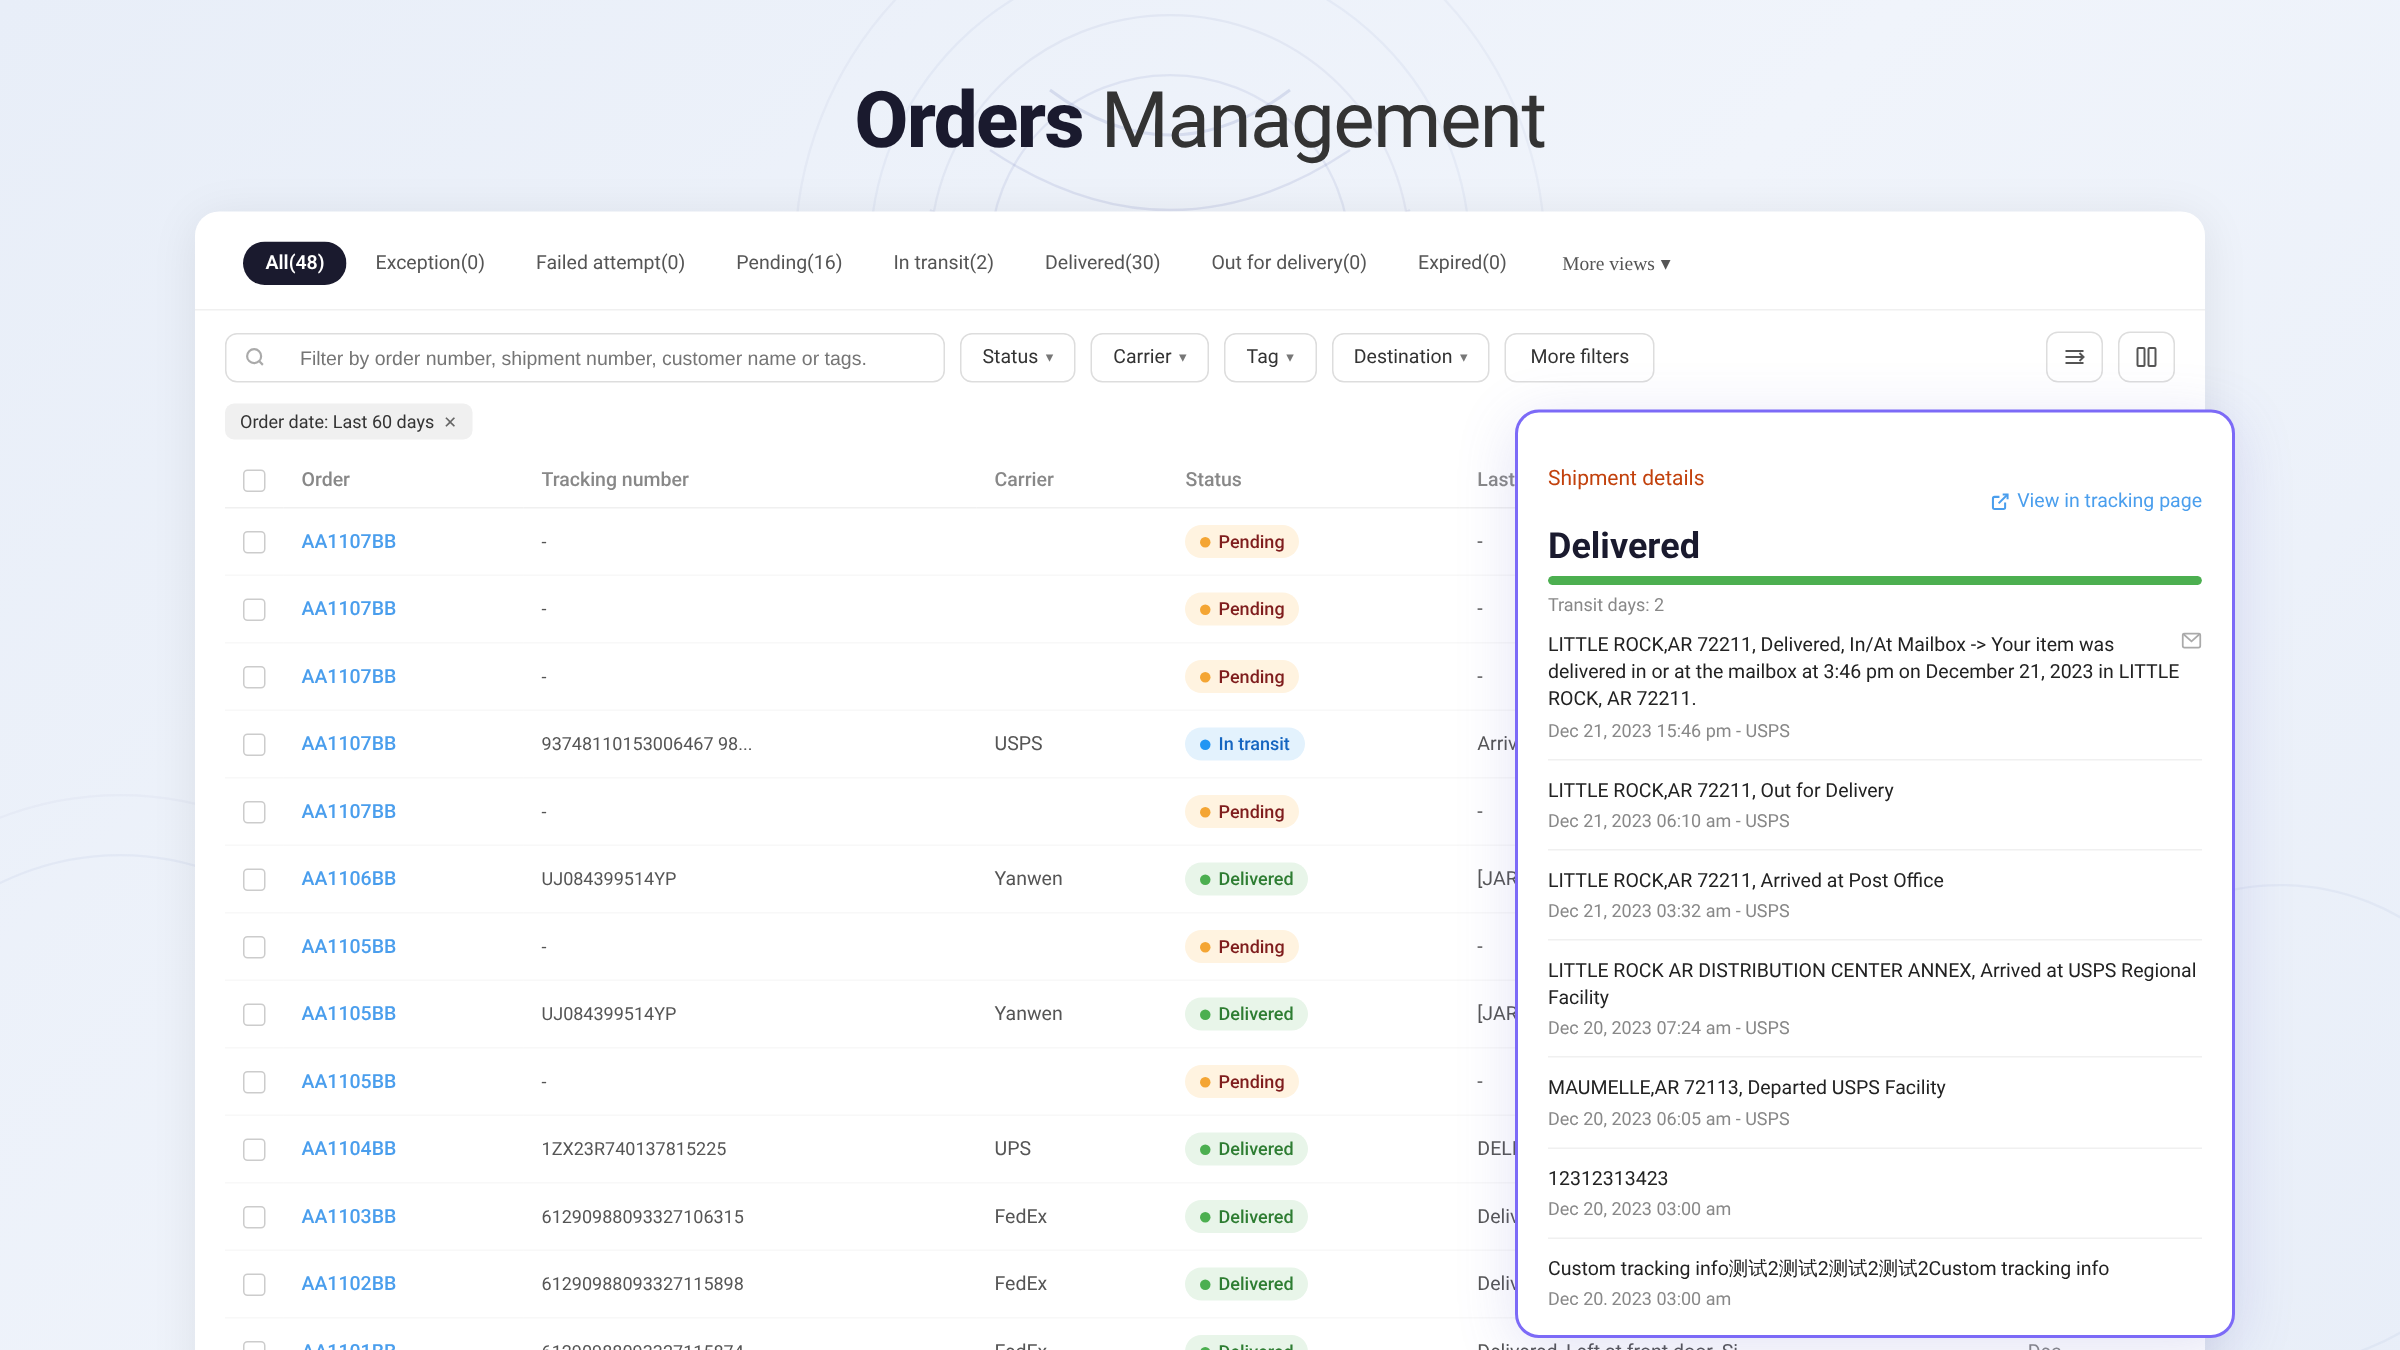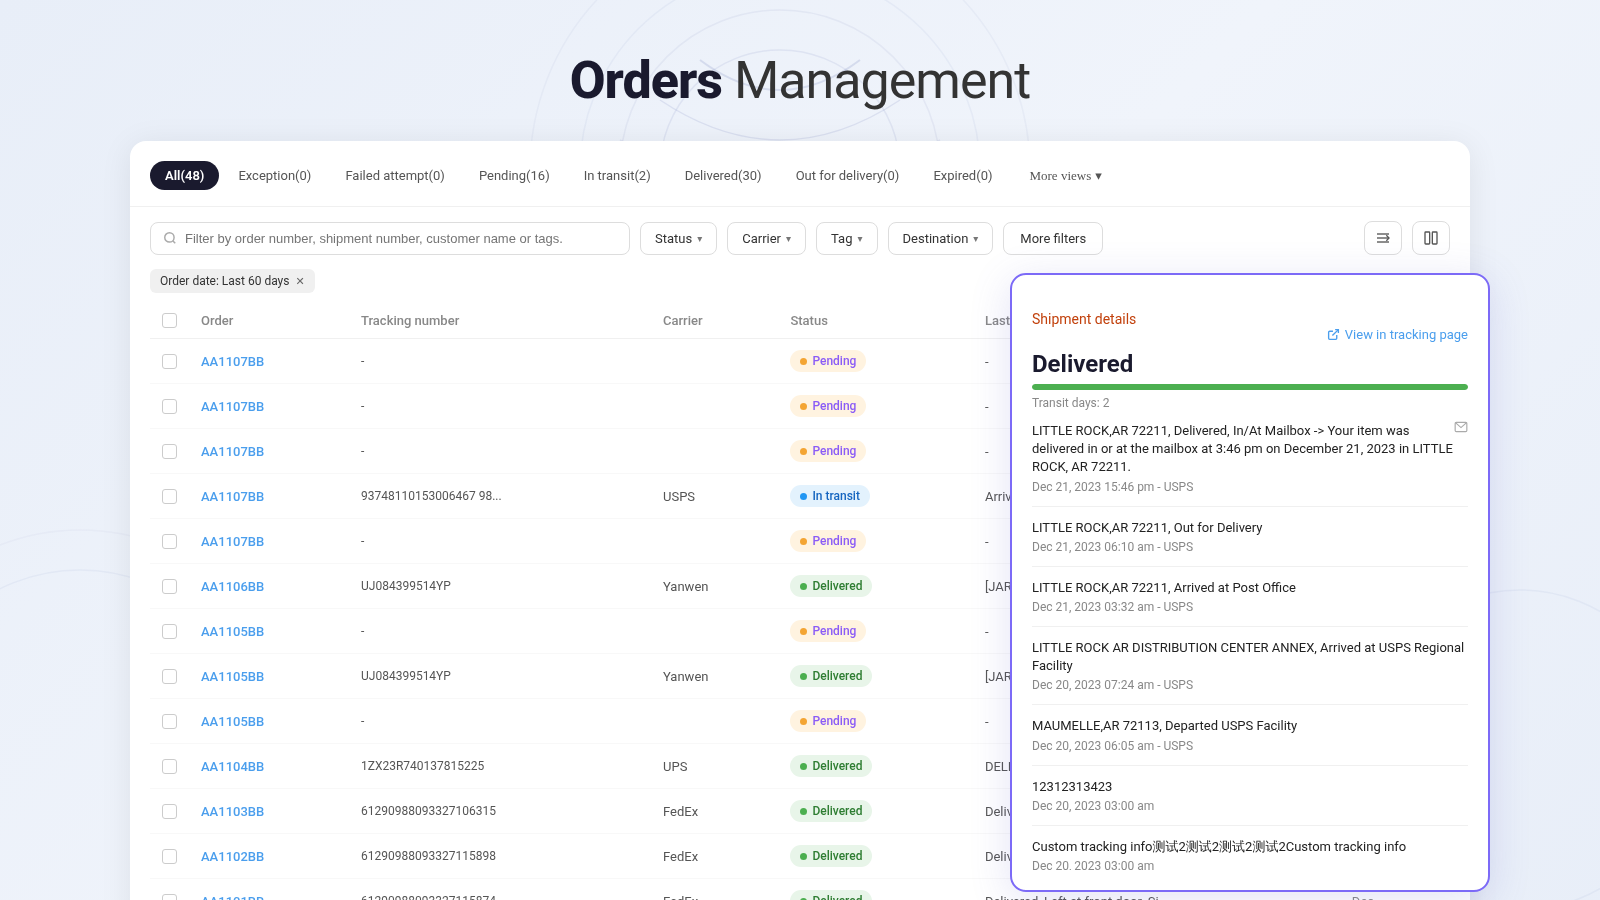--- a/index.html
+++ b/index.html
@@ -49,21 +49,21 @@
       margin: 0 130px;
       padding: 20px 0;
       box-shadow: 0 4px 32px rgba(0,0,0,0.08);
       min-height: 640px;
     }
 
     
     .tabs-row {
       display: flex;
       align-items: center;
-      padding: 0 20px 16px 20px;
+      padding: 0 20px 16px 32px;
       border-bottom: 1px solid #f0f0f0;
       gap: 4px;
       flex-wrap: nowrap;
     }
     .tab {
       padding: 6px 14px;
       border-radius: 20px;
       font-size: 13px;
       cursor: pointer;
       white-space: nowrap;
@@ -96,21 +96,21 @@
       gap: 10px;
     }
     .search-box {
       display: flex;
       align-items: flex-start;
       border: 1px solid #ddd;
       border-radius: 8px;
       padding: 8px 12px;
       flex: 1;
       max-width: 480px;
-      gap: 8px;
+      gap: 23px;
       background: #fff;
     }
     .search-box input {
       border: none;
       outline: none;
       font-size: 13px;
       color: #555;
       flex: 1;
       background: transparent;
     }
@@ -205,21 +205,21 @@
 
     .badge {
       display: inline-flex;
       align-items: center;
       gap: 5px;
       padding: 4px 10px;
       border-radius: 20px;
       font-size: 12px;
       font-weight: 500;
     }
-    .badge-pending { background: #fff3e0; color: #8b5cf6; }
+    .badge-pending { background: #fff3e0; color: #7f1d1d; }
     .badge-in-transit { background: #e3f2fd; color: #1565c0; }
     .badge-delivered { background: #e8f5e9; color: #2e7d32; }
     .badge-dot {
       width: 7px; height: 7px;
       border-radius: 50%;
       display: inline-block;
     }
     .dot-pending { background: #f4a533; }
     .dot-in-transit { background: #2196f3; }
     .dot-delivered { background: #4caf50; }

